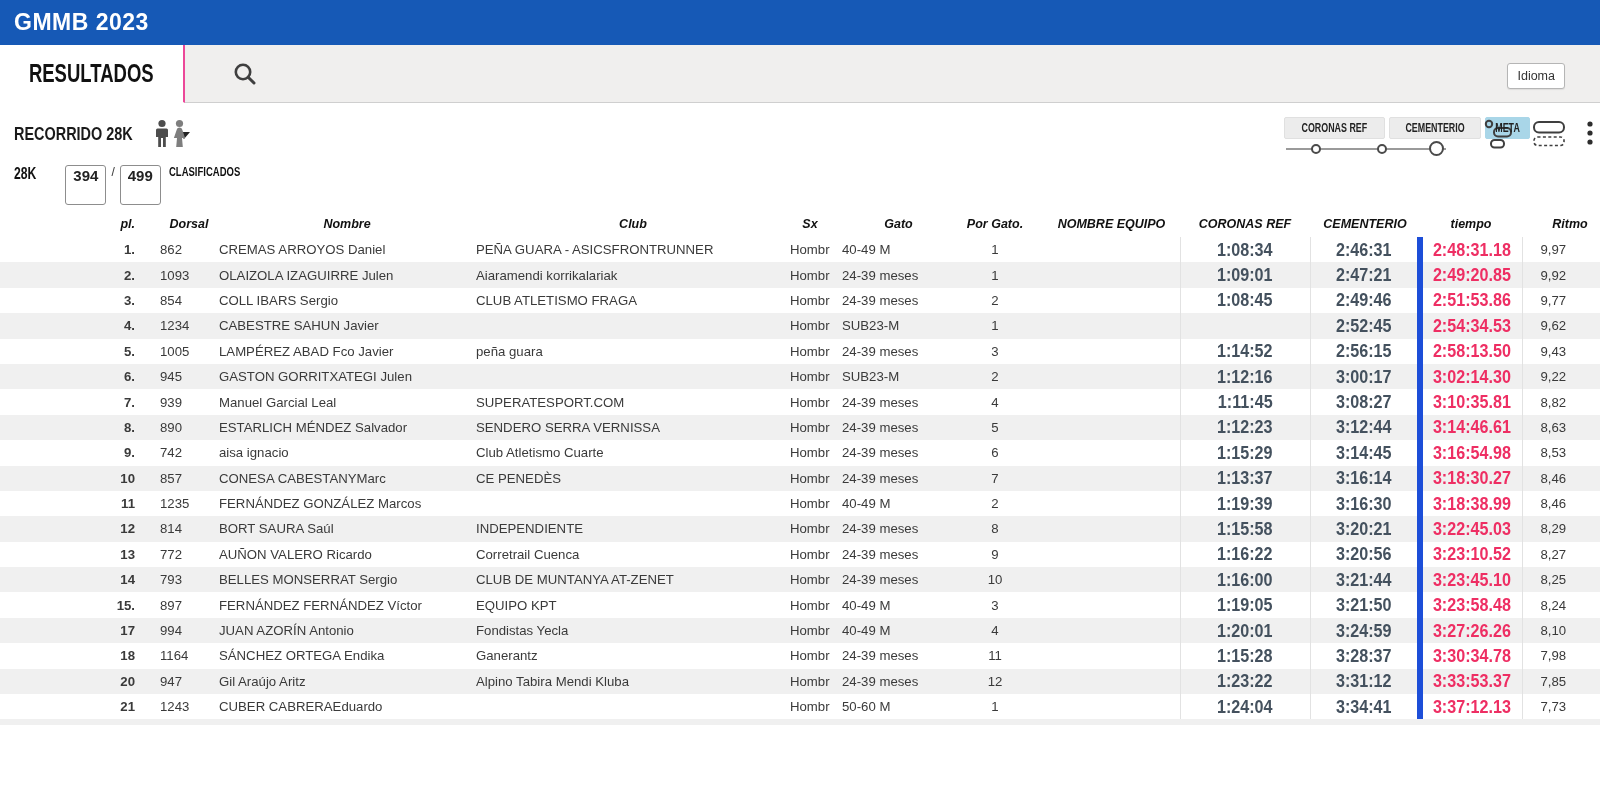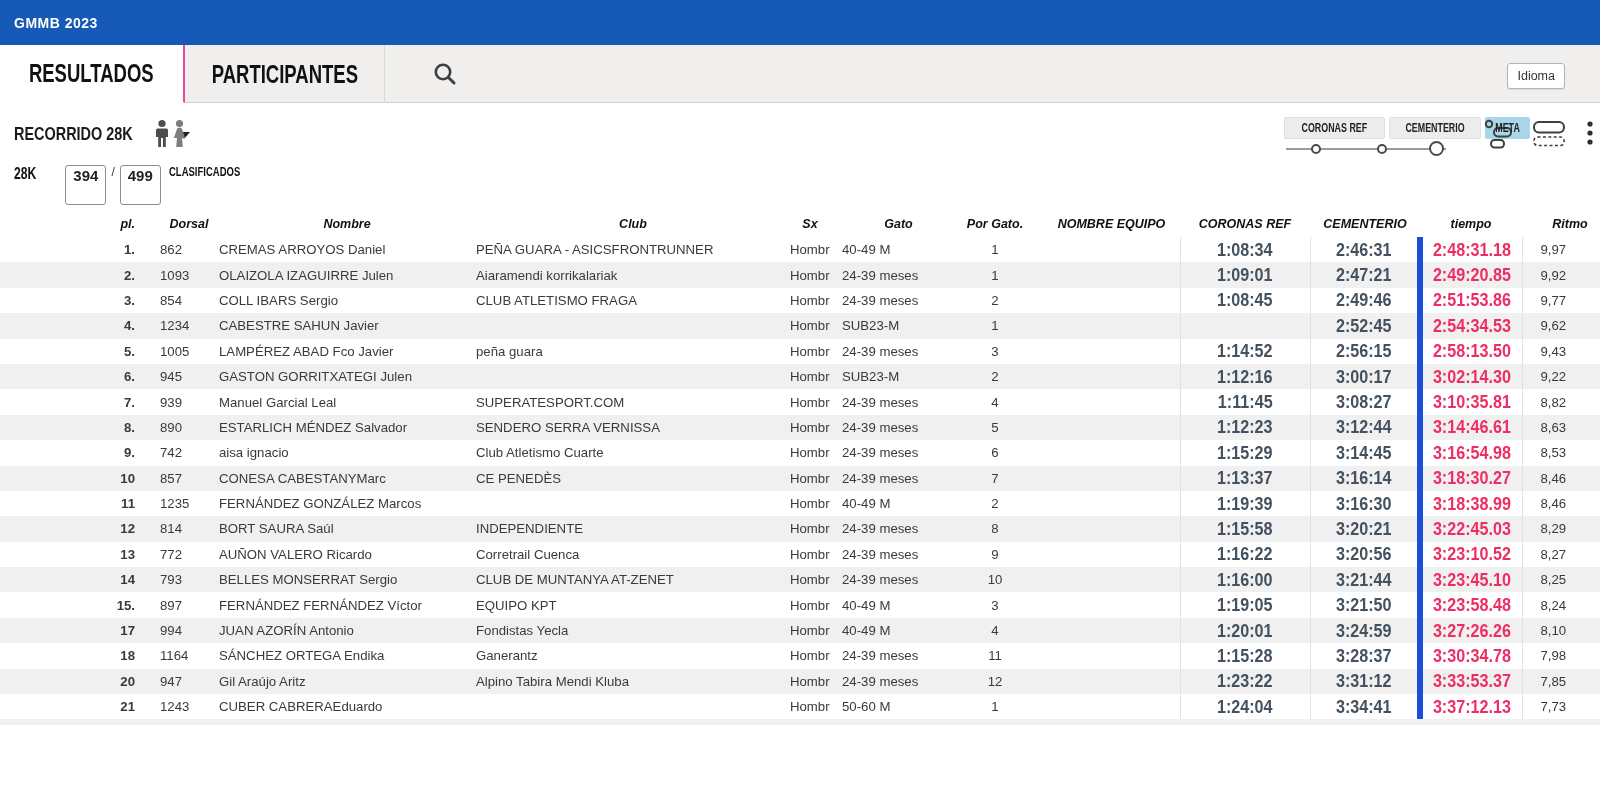--- a/index.html
+++ b/index.html
@@ -2,21 +2,21 @@
 <html style="--accent-blue: #1659b6; --meta-highlight: #a9d6e8; --time-dark: #44515e; --time-pink: #ee2e63;"><head>
 <meta charset="utf-8">
 <style>
   * { margin:0; padding:0; box-sizing:border-box; }
   html,body { width:1600px; height:790px; overflow:hidden; background:#fff;
               font-family:"Liberation Sans", sans-serif; }
   .page { position:relative; width:1600px; height:790px; background:#fff; }
 
   
   .topbar { height:45px; background:var(--accent-blue,#1659b6); display:flex; align-items:center; padding-left:14px; }
-  .topbar .title { color:#fff; font-size:14px; font-weight:bold; letter-spacing:.5px; }
+  .topbar .title { color:#fff; font-size:23px; font-weight:bold; letter-spacing:.5px; }
 
   
   .tabstrip { position:relative; height:58px; background:#f0efee; border-bottom:1px solid #cfcfcf; display:flex; }
   .tab { height:58px; display:flex; align-items:center; justify-content:center; cursor:pointer; }
   .tab .cond { font-size:25px; font-weight:bold; color:#111; }
   .tab.active { width:185px; background:#fff; border-right:2px solid #ec4899; border-bottom:1px solid #fff; margin-bottom:-1px; }
   .tab.plain { width:200px; border-right:1px solid #d8d8d8; }
   .searchcell { width:120px; display:flex; align-items:center; justify-content:center; cursor:pointer; }
   .lang-btn { position:absolute; right:35px; top:18px; height:26px; padding:0 9px; background:#fff;
               border:1px solid #b5b5b5; border-radius:3px; font-size:12.5px; color:#333;
@@ -87,23 +87,20 @@
 
 <div class="page">
 
   <div class="topbar">
     <span class="title">GMMB 2023</span>
   </div>
 
   <div class="tabstrip">
     <div class="tab active">
       <span class="cond">RESULTADOS</span>
-    </div>
-    <div class="tab plain">
-      <span class="cond">PARTICIPANTES</span>
     </div>
     <div class="searchcell">
       <svg width="26" height="26" viewBox="0 0 26 26">
         <circle cx="11" cy="11" r="7.2" fill="none" stroke="#3f3f3f" stroke-width="2.6"></circle>
         <line x1="16.2" y1="16.2" x2="22" y2="22" stroke="#3f3f3f" stroke-width="3" stroke-linecap="round"></line>
       </svg>
     </div>
     <div class="lang-btn">
       <span>Idioma</span>
     </div>

